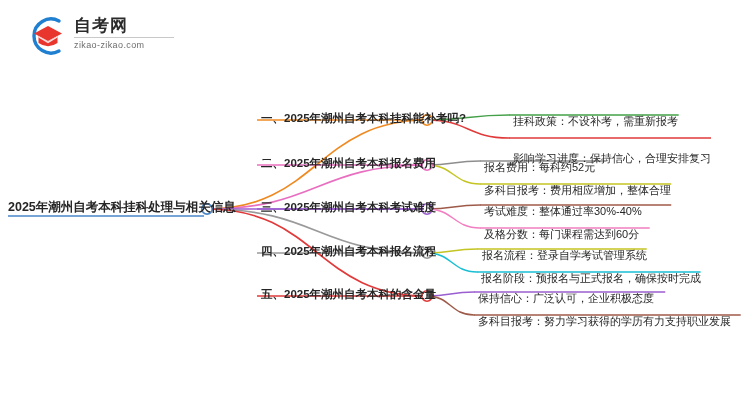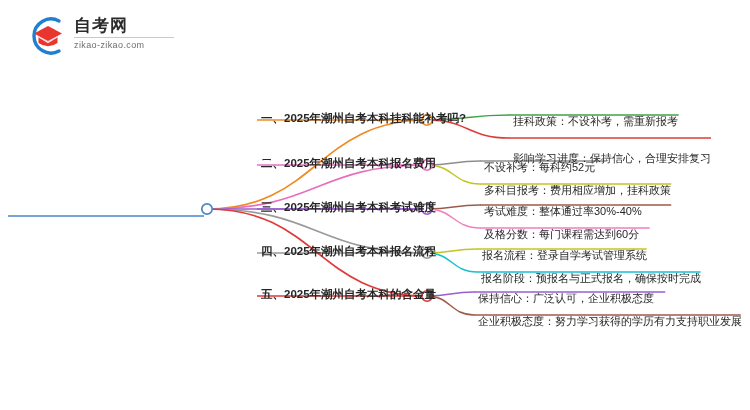--- a/index.html
+++ b/index.html
@@ -143,32 +143,33 @@
       <path d="M207,209 C317,209 317,296 427,296" fill="none" stroke="#e03a3a" stroke-width="1.7" stroke-linecap="round"></path>
       <path d="M257,296 L427,296" fill="none" stroke="#e03a3a" stroke-width="1.3" stroke-linecap="butt"></path>
       <path d="M427,296 C450.5,296 450.5,292 474,292" fill="none" stroke="#9a5ed0" stroke-width="1.5" stroke-linecap="round"></path>
       <path d="M474,292 L665.26,292" fill="none" stroke="#9a5ed0" stroke-width="1.3" stroke-linecap="butt"></path>
       <path d="M427,296 C450.5,296 450.5,315 474,315" fill="none" stroke="#9e5a48" stroke-width="1.5" stroke-linecap="round"></path>
       <path d="M474,315 L740.72,315" fill="none" stroke="#9e5a48" stroke-width="1.3" stroke-linecap="butt"></path>
       <circle cx="427" cy="296" r="5.2" fill="#ffffff" stroke="#e03a3a" stroke-width="1.6"></circle>
       <circle cx="207" cy="209" r="5.2" fill="#ffffff" stroke="#4a86c8" stroke-width="1.7"></circle>
     </svg>
 
+  <div class="node-text" id="root-label">2025年潮州自考本科挂科处理与相关信息</div>
 
   <div id="labels">
       <div class="node-text branch-label" style="left: 261px; top: 113px;">一、2025年潮州自考本科挂科能补考吗?</div>
       <div class="node-text leaf-label" style="left: 513px; top: 104px;">挂科政策：不设补考，需重新报考</div>
       <div class="node-text leaf-label" style="left: 513px; top: 141px;">影响学习进度：保持信心，合理安排复习</div>
       <div class="node-text branch-label" style="left: 261px; top: 158px;">二、2025年潮州自考本科报名费用</div>
-      <div class="node-text leaf-label" style="left: 484px; top: 150px;">不设补考：每科约52元</div>
-      <div class="node-text leaf-label" style="left: 484px; top: 173px;">多科目报考：费用相应增加，挂科政策</div>
+      <div class="node-text leaf-label" style="left: 484px; top: 150px;">报名费用：每科约52元</div>
+      <div class="node-text leaf-label" style="left: 484px; top: 173px;">多科目报考：费用相应增加，整体合理</div>
       <div class="node-text branch-label" style="left: 261px; top: 202px;">三、2025年潮州自考本科考试难度</div>
       <div class="node-text leaf-label" style="left: 484px; top: 194px;">考试难度：整体通过率30%-40%</div>
       <div class="node-text leaf-label" style="left: 484px; top: 217px;">及格分数：每门课程需达到60分</div>
       <div class="node-text branch-label" style="left: 261px; top: 246px;">四、2025年潮州自考本科报名流程</div>
       <div class="node-text leaf-label" style="left: 482px; top: 238px;">报名流程：登录自学考试管理系统</div>
       <div class="node-text leaf-label" style="left: 481px; top: 261px;">报名阶段：预报名与正式报名，确保按时完成</div>
       <div class="node-text branch-label" style="left: 261px; top: 289px;">五、2025年潮州自考本科的含金量</div>
       <div class="node-text leaf-label" style="left: 478px; top: 281px;">保持信心：广泛认可，企业积极态度</div>
-      <div class="node-text leaf-label" style="left: 478px; top: 304px;">企业积极态度：努力学习获得的学历有力支持职业发展</div>
+      <div class="node-text leaf-label" style="left: 478px; top: 304px;">多科目报考：努力学习获得的学历有力支持职业发展</div>
     </div>
 
 </div>
 
 </body></html>

